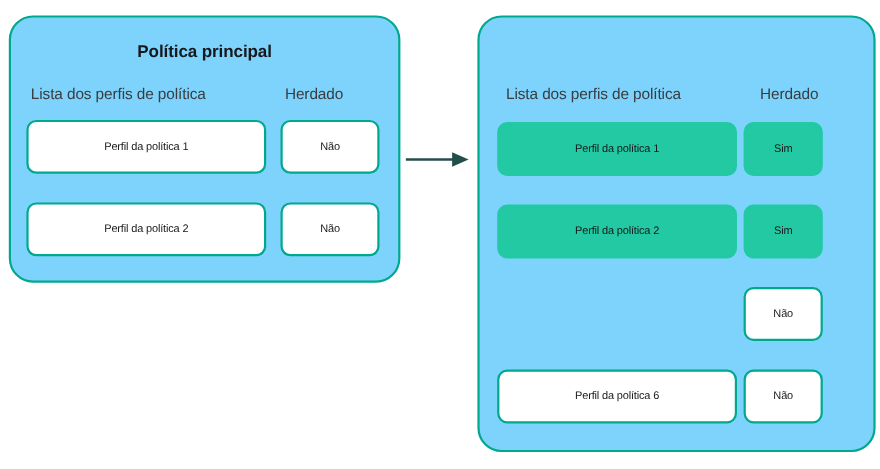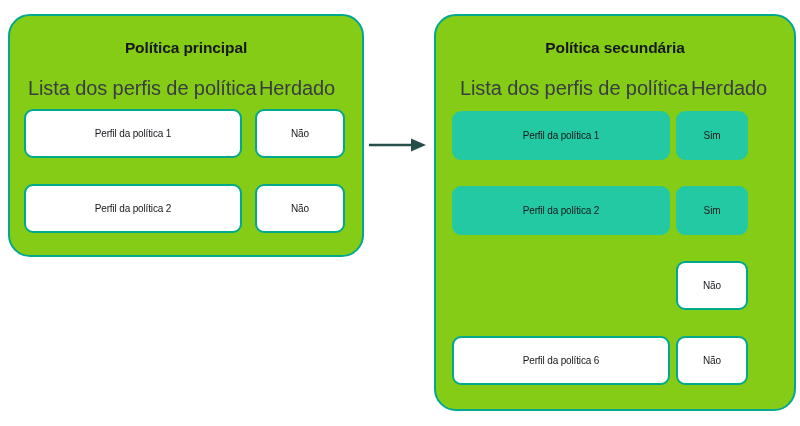--- a/index.html
+++ b/index.html
@@ -22,21 +22,21 @@
     height: 426px;
     overflow: hidden;
   }
 
   
   .panel {
     position: absolute;
     box-sizing: border-box;
     border: 2px solid #00a88e;
     border-radius: 22px;
-    background: #84cc16;
+    background: #7dd3fc;
   }
   .panel-primary {
     left: 8px;
     top: 14px;
     width: 356px;
     height: 243px;
   }
   .panel-secondary {
     left: 434px;
     top: 14px;
@@ -52,21 +52,21 @@
     text-align: center;
     font-size: 15.5px;
     font-weight: bold;
     color: #17181c;
     letter-spacing: -0.1px;
   }
 
   
   .col-head {
     position: absolute;
-    font-size: 20px;
+    font-size: 14px;
     color: #393c41;
     white-space: nowrap;
     letter-spacing: -0.1px;
   }
   .panel-primary .col-head-profiles { left: 18px;  top: 61px; }
   .panel-primary .col-head-inherit  { left: 249px; top: 61px; }
   .panel-secondary .col-head-profiles { left: 24px;  top: 61px; }
   .panel-secondary .col-head-inherit  { left: 255px; top: 61px; }
 
   
@@ -135,21 +135,20 @@
       <div class="cell cell-inherit">Não</div>
     </div>
   </div>
 
   <svg class="arrow" viewBox="0 0 62 28">
     <line x1="1" y1="14" x2="45" y2="14" stroke="#254d4a" stroke-width="2.4"></line>
     <polygon points="43,7.5 58,14 43,20.5" fill="#254d4a"></polygon>
   </svg>
 
   <div class="panel panel-secondary">
-    <div class="panel-title">Política secundária</div>
 
     <div class="col-head col-head-profiles">Lista dos perfis de política</div>
     <div class="col-head col-head-inherit">Herdado</div>
 
     <div class="row" style="top:95px">
       <div class="cell cell-profile filled">Perfil da política 1</div>
       <div class="cell cell-inherit filled">Sim</div>
     </div>
 
     <div class="row" style="top:170px">

